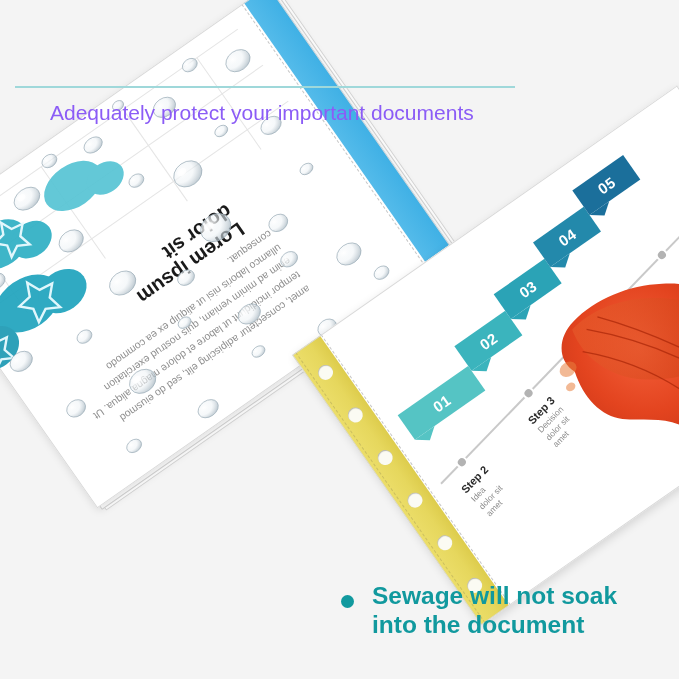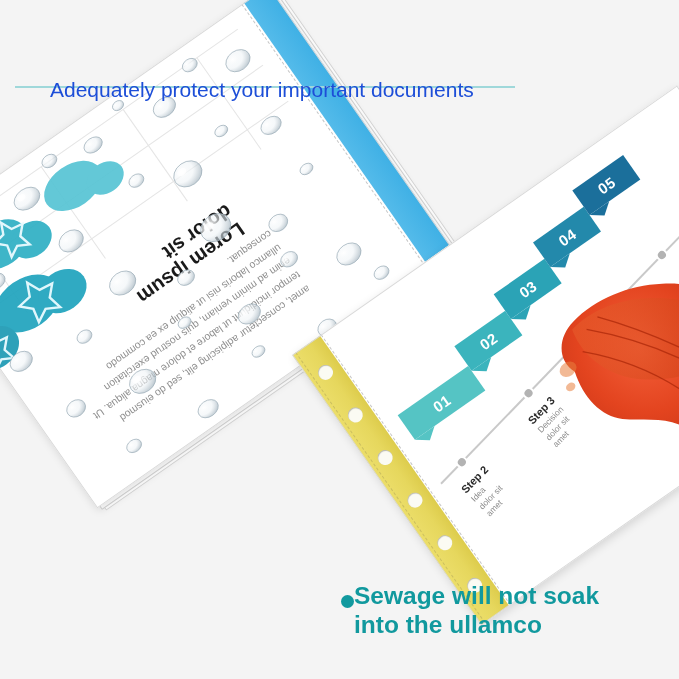--- a/index.html
+++ b/index.html
@@ -21,34 +21,34 @@
   .banner-text{
     color:#ffffff;font-size:27.5px;font-weight:bold;letter-spacing:-0.4px;
     margin-left:29px;white-space:nowrap;
     font-family:"Liberation Sans", sans-serif;
   }
   .banner-underline{
     position:absolute;left:15px;top:86px;width:500px;height:2px;
     background:#9fd8da;
   }
   .subtitle{
-    position:absolute;left:50px;top:78px;width:520px;
-    color:#1d4ed8;font-size:21px;font-weight:400;white-space:nowrap;
+    position:absolute;left:50px;top:101px;width:520px;
+    color:#8b5cf6;font-size:21px;font-weight:400;white-space:nowrap;
   }
 
   
   .caption{
     position:absolute;left:341px;top:582px;width:330px;
     color:#11999e;font-size:24.5px;font-weight:bold;line-height:1.18;
   }
   .caption-dot{
     position:absolute;left:341px;top:595px;width:13px;height:13px;
     border-radius:50%;background:#11999e;
   }
-  .caption-lines{margin-left:13px;}
+  .caption-lines{margin-left:31px;}
 
   
   .sleeve{position:absolute;transform-origin:0 0;}
   .sleeve .sheet{
     position:absolute;left:0;top:0;width:100%;height:100%;
     background:#ffffff;
     box-shadow:0 3px 10px rgba(0,0,0,.13);
     overflow:hidden;
   }
   .sleeve .poly-edge{
@@ -356,16 +356,16 @@
     </div>
     <div class="poly-edge"></div>
   </div>
 
   <div class="banner-underline"></div>
   <div class="subtitle">Adequately protect your important documents</div>
 
   <div class="caption-dot"></div>
   <div class="caption">
     <div class="caption-lines">Sewage will not soak</div>
-    <div class="caption-lines">into the ullamco</div>
+    <div class="caption-lines">into the document</div>
   </div>
 
 </div>
 
 </body></html>

